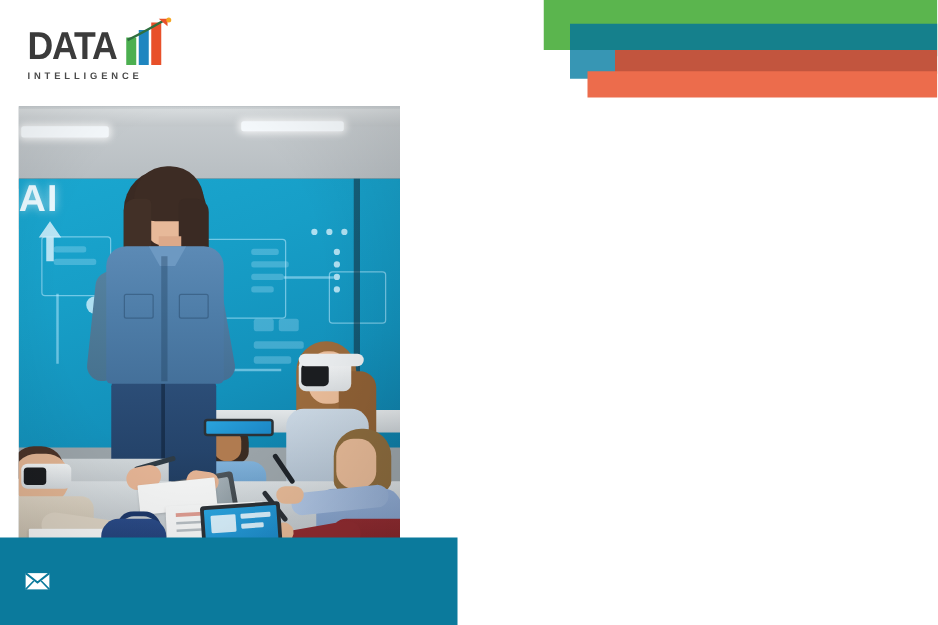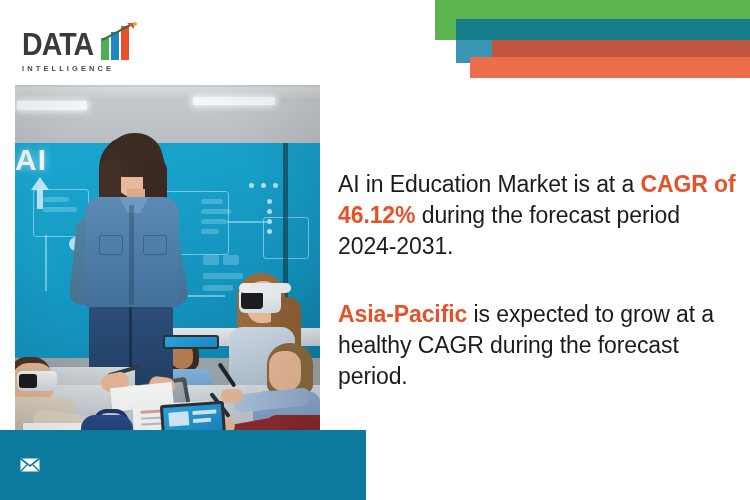--- a/index.html
+++ b/index.html
@@ -33,21 +33,21 @@
   .ribbon-orange { left: 470px; top: 57px; width: 280px; height: 21px; background: #EC6C4C; }
 
   
   .logo {
     position: absolute;
     left: 22px;
     top: 14px;
     width: 120px;
     height: 58px;
   }
-  .logo-row { position: relative; height: 38px; display: flex; align-items: flex-end; margin-top: 8px; }
+  .logo-row { position: relative; height: 38px; display: flex; align-items: flex-end; }
   .logo-word {
     font-family: "Liberation Sans", sans-serif;
     font-weight: bold;
     font-size: 31px;
     letter-spacing: -1px;
     color: #3B3B3B;
     line-height: 1;
     font-stretch: condensed;
     transform: scaleX(0.92);
     transform-origin: left bottom;
@@ -472,24 +472,20 @@
     <div class="tab" style="left:148px;top:250px;width:56px;height:14px;">
       <i class="tab-s" style="left:2px;top:2px;width:52px;height:10px;"></i>
     </div>
 
     <div class="ph-layer bag-strap"></div>
     <div class="ph-layer bag"></div>
 
     <div class="ph-layer ph-vignette"></div>
   </div>
 
-  <div class="copy">
-    <p class="para"><span>AI in Education Market is at a </span><span class="hl">CAGR of 46.12%</span><span> during the forecast period 2024-2031.</span></p>
-    <p class="para"><span class="hl">Asia-Pacific</span><span> is expected to grow at a healthy CAGR during the forecast period.</span></p>
-  </div>
 
   <div class="footer">
     <span class="footer-mail-icon">
       <svg viewBox="0 0 20 14" width="20" height="14">
         <rect x="0.5" y="0.5" width="19" height="13" fill="#ffffff"></rect>
         <path d="M0.5 0.5 L10 8 L19.5 0.5" fill="none" stroke="#0B7A9C" stroke-width="1.6"></path>
         <path d="M0.5 13.5 L7 6.8 M19.5 13.5 L13 6.8" fill="none" stroke="#0B7A9C" stroke-width="1.3"></path>
       </svg>
     </span>
   </div>

